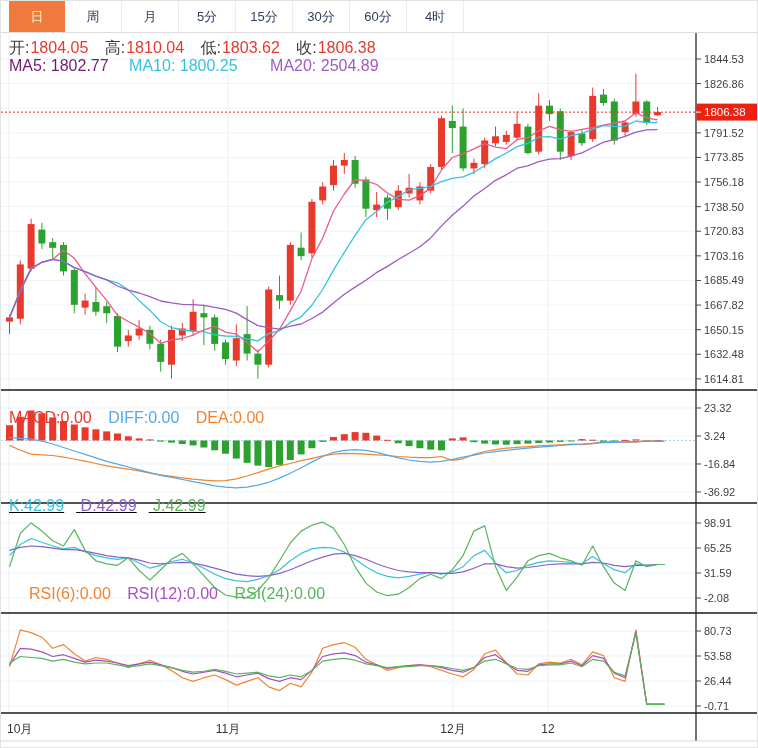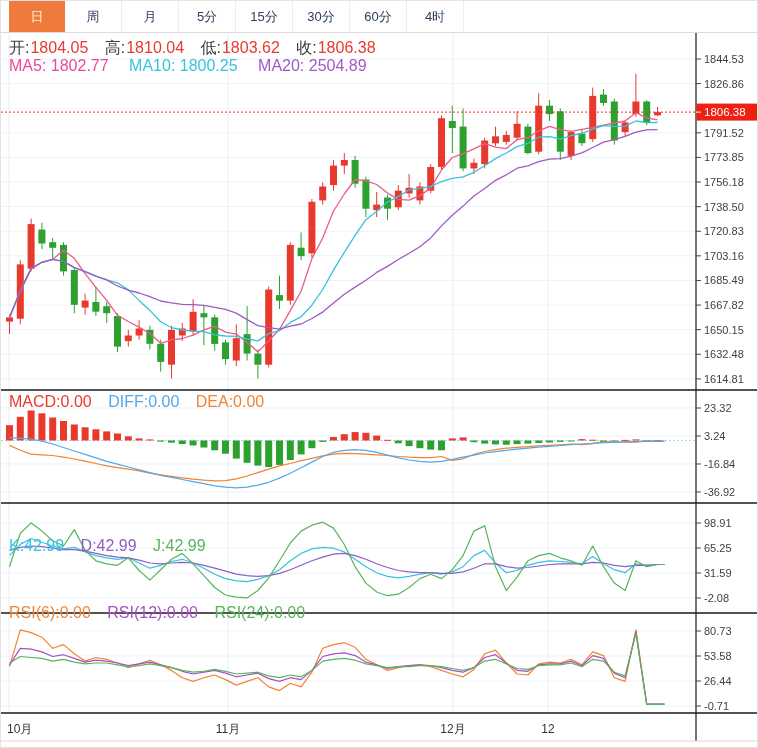--- a/index.html
+++ b/index.html
@@ -8,21 +8,21 @@
   #chart{position:absolute;left:0;top:0;}
   
   .tabbar{position:absolute;left:0;top:0;width:758px;height:32px;background:#fff;border-bottom:1px solid #dcdcdc;display:flex;align-items:stretch;padding-left:8px;box-sizing:border-box;z-index:5;}
   .tab{width:56px;height:31px;line-height:31px;text-align:center;font-size:13px;color:#2e3f5c;border-right:1px solid #ececec;cursor:pointer;background:#fff;}
   .tab.sel{background:#f0793d;color:#fdf6c8;border-right:none;}
   
   .ovl{position:absolute;left:8px;z-index:4;font-size:16px;pointer-events:none;white-space:nowrap;}
   .ovl span{margin-right:12px;}
   .lab{color:#3c3c3c;margin-right:1px !important;}
   .val-red{color:#e8392d;}
-  .c-ma5{color:#ec4899;}
+  .c-ma5{color:#701a75;}
   .c-ma10{color:#36c3dd;}
   .c-ma20{color:#a05ac2;}
   .c-macd{color:#e8392d;}
   .c-diff{color:#55a8e8;}
   .c-dea{color:#f08432;}
   .c-k{color:#36c3dd;}
   .c-d{color:#8d5fc4;}
   .c-j{color:#58b55c;}
   .c-rsi6{color:#f08432;}
   .c-rsi12{color:#ab4ec5;}
@@ -360,31 +360,31 @@
   </div>
 
   <div class="ovl" style="top:37px;">
     <span class="lab">开:</span><span class="val-red">1804.05</span>
     <span class="lab">高:</span><span class="val-red">1810.04</span>
     <span class="lab">低:</span><span class="val-red">1803.62</span>
     <span class="lab">收:</span><span class="val-red">1806.38</span>
   </div>
   <div class="ovl" style="top:56px;">
     <span class="c-ma5" style="margin-right:16px;">MA5: 1802.77</span>
-    <span class="c-ma10" style="margin-right:16px;">MA10: 1800.25</span>
+    <span class="c-ma10" style="margin-right:28px;">MA10: 1800.25</span>
     <span class="c-ma20">MA20: 2504.89</span>
   </div>
-  <div class="ovl" style="top:392px;">
+  <div class="ovl" style="top:408px;">
     <span class="c-macd">MACD:0.00</span>
     <span class="c-diff">DIFF:0.00</span>
     <span class="c-dea">DEA:0.00</span>
   </div>
-  <div class="ovl" style="top:536px;">
+  <div class="ovl" style="top:496px;text-decoration:underline;">
     <span class="c-k">K:42.99</span>
     <span class="c-d">D:42.99</span>
     <span class="c-j">J:42.99</span>
   </div>
-  <div class="ovl" style="top:603px;">
+  <div class="ovl" style="top:584px;margin-left:20px;">
     <span class="c-rsi6">RSI(6):0.00</span>
     <span class="c-rsi12">RSI(12):0.00</span>
     <span class="c-rsi24">RSI(24):0.00</span>
   </div>
 </div>
 
 </body></html>

